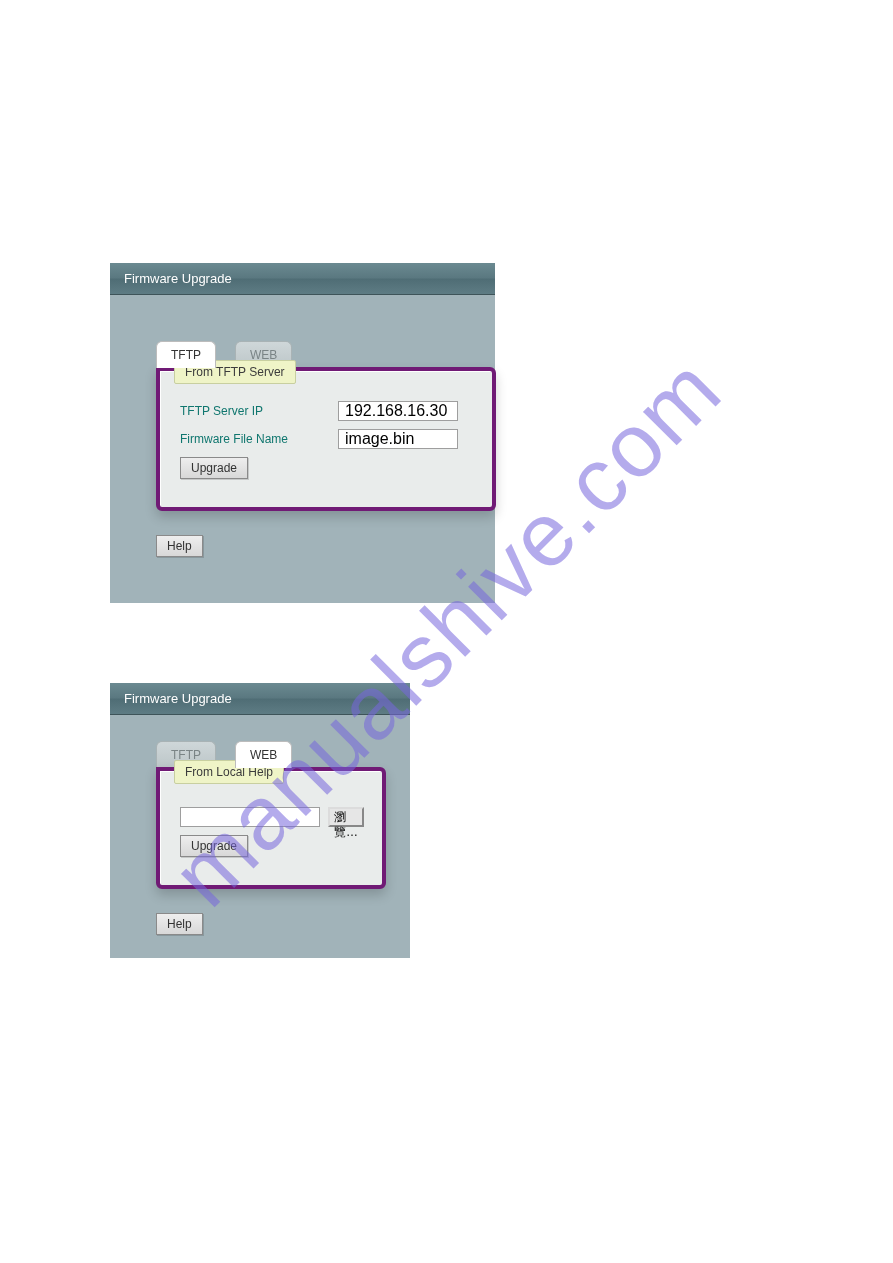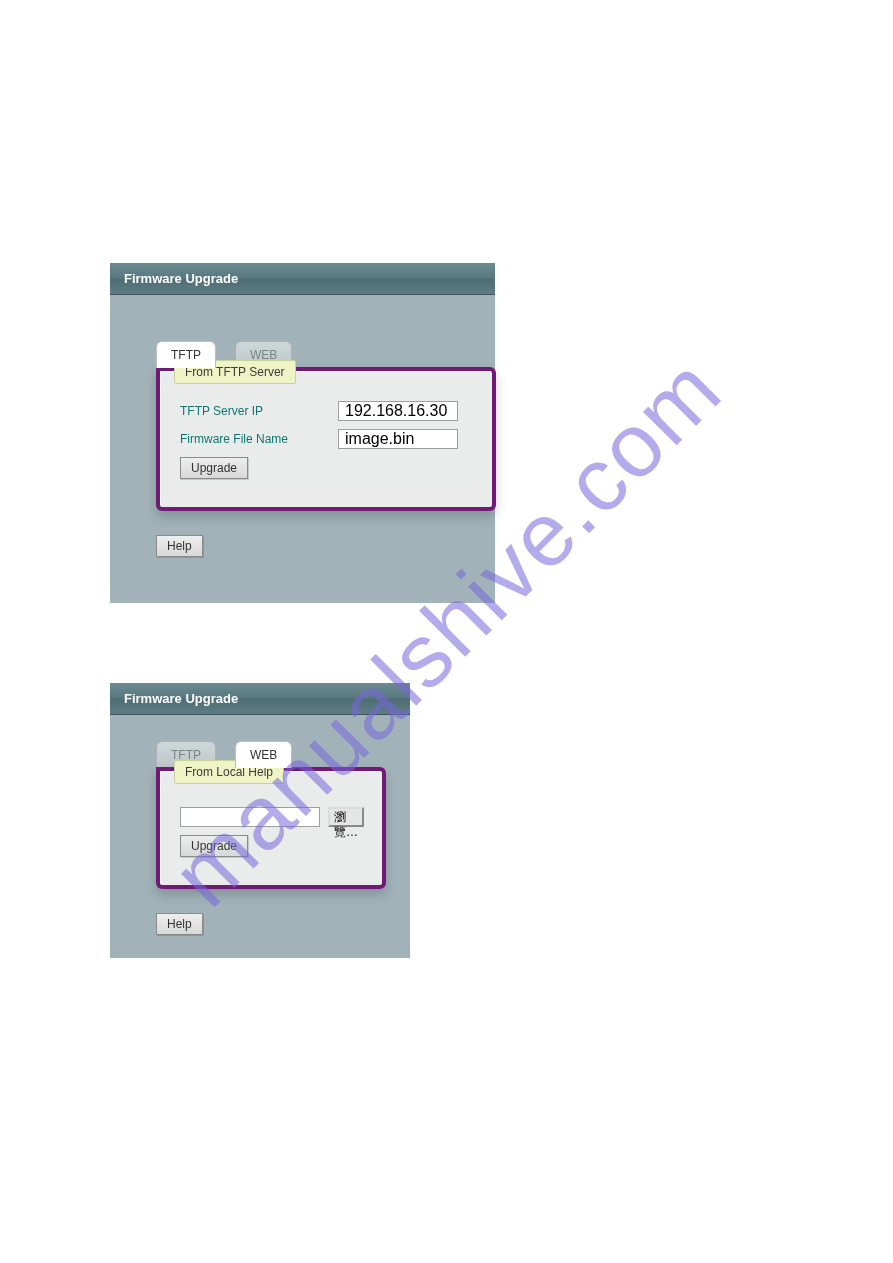--- a/index.html
+++ b/index.html
@@ -26,21 +26,21 @@
     pointer-events: none;
     z-index: 50;
   }
   .panel-wrap {
     position: absolute;
     background: #a1b3b9;
   }
   .panel-header {
     background: linear-gradient(to bottom, #6b8a91 0%, #5a7880 48%, #4f6d75 52%, #5e7c84 100%);
     color: #ffffff;
-    font-weight: bold;
+    font-weight: normal;
     font-size: 13px;
     padding: 8px 14px;
     border-bottom: 1px solid #3e5459;
   }
   .panel-body {
     padding: 30px 0 20px 46px;
     position: relative;
   }
   .tabs {
     display: flex;

